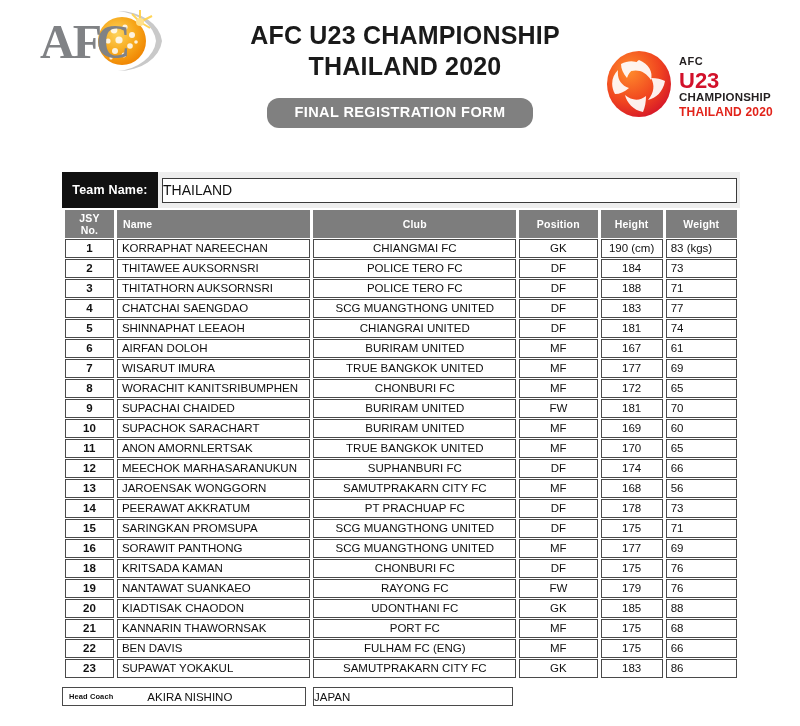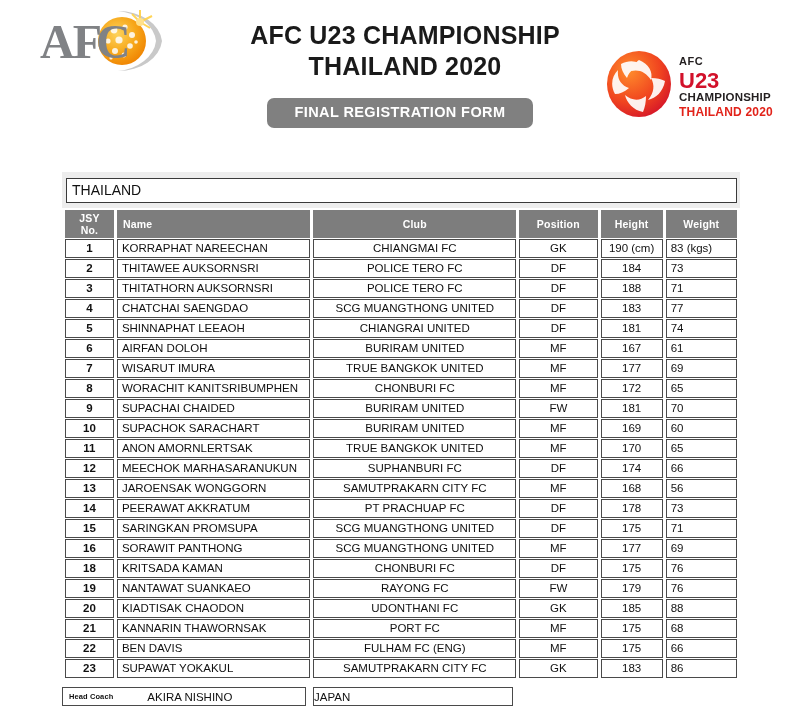--- a/index.html
+++ b/index.html
@@ -60,21 +60,21 @@
     text-align: center;
   }
   .pill {
     display: inline-block;
     background: #808080;
     color: #ffffff;
     font-size: 14.5px;
     font-weight: bold;
     letter-spacing: 0.4px;
     padding: 7px 28px 8px 28px;
-    border-radius: 7px;
+    border-radius: 12px;
     line-height: 15px;
   }
 
   
   .sheet {
     position: absolute;
     left: 62px; top: 172px;
     width: 678px;
   }
 
@@ -102,21 +102,20 @@
   }
   .teamname-input {
     flex: 1 1 auto;
     height: 25px;
     margin-left: 4px;
     background: #ffffff;
     border: 1px solid #3a3a3a;
     box-sizing: border-box;
     display: flex;
     align-items: center;
-    padding-left: 5px;
     font-size: 14px;
     color: #111;
   }
 
   
   table.roster {
     border-collapse: separate;
     border-spacing: 3px 1px;
     width: 678px;
     table-layout: fixed;
@@ -282,20 +281,21 @@
   </div>
 </div>
 
 <div class="pill-wrap">
   <span class="pill">FINAL REGISTRATION FORM</span>
 </div>
 
 <div class="sheet">
 
   <div class="teamband">
+    <div class="teamname-label">Team Name:</div>
     <div class="teamname-input" title="Team Name">THAILAND</div>
   </div>
 
   <table class="roster">
     <colgroup>
       <col class="w-jsy">
         <col class="w-name">
         <col class="w-club">
       <col class="w-pos">
         <col class="w-hgt">

